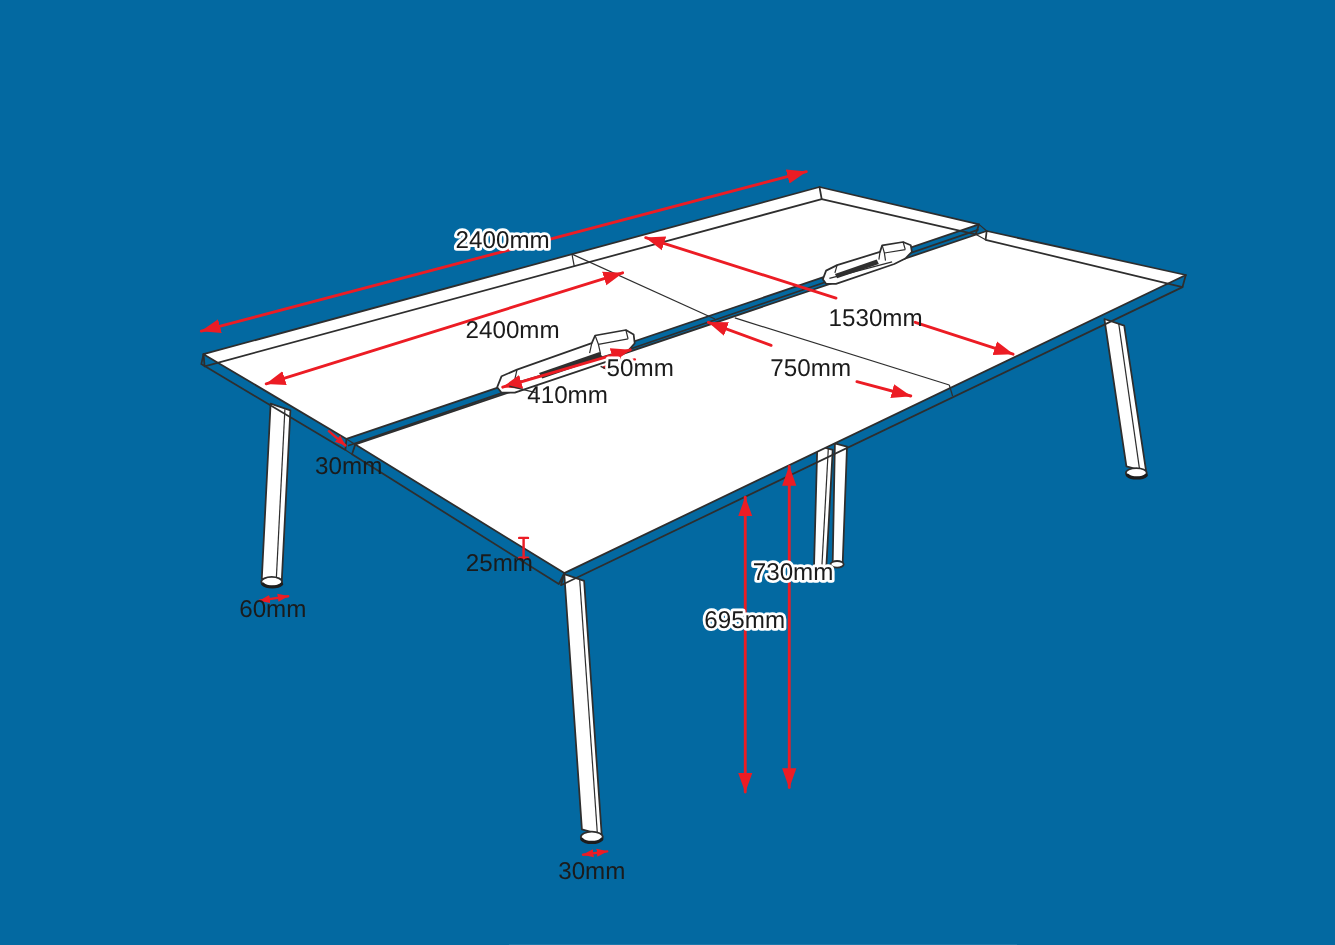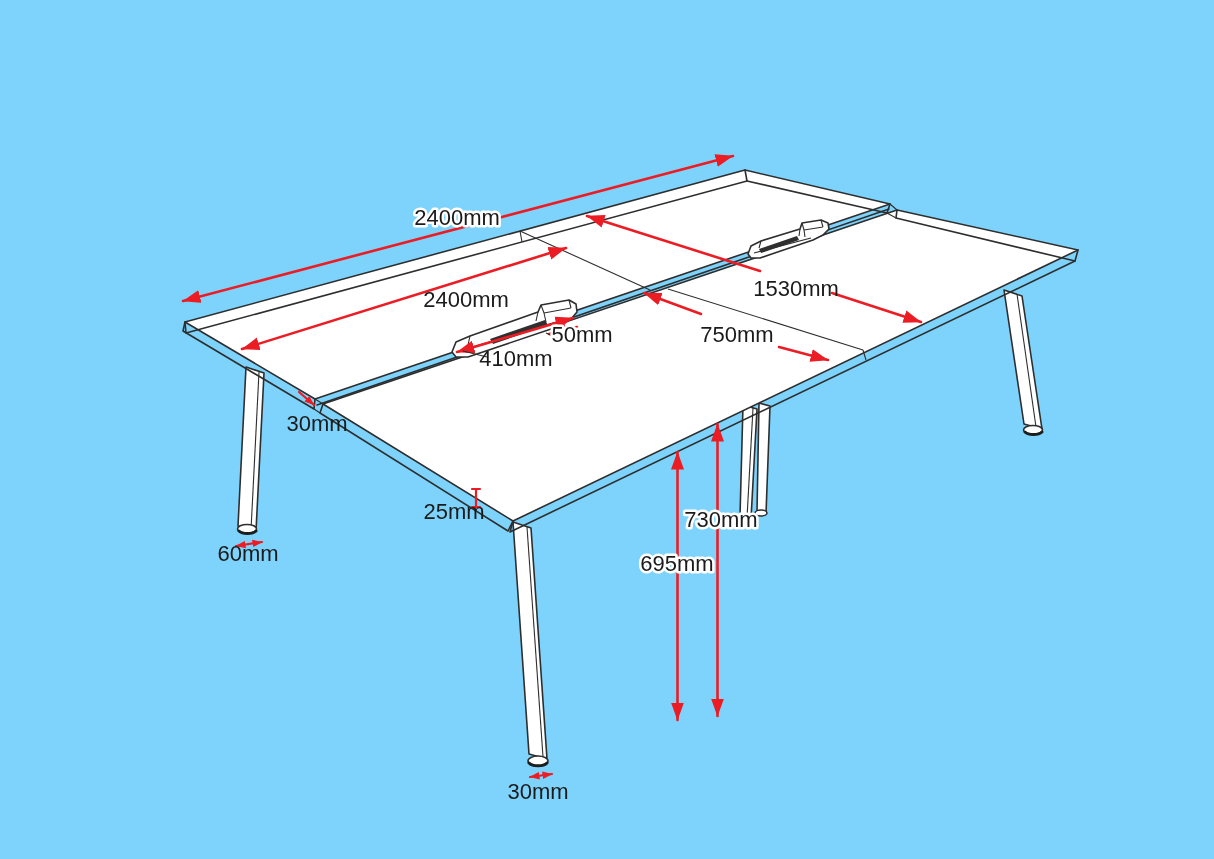--- a/index.html
+++ b/index.html
@@ -1,16 +1,16 @@
 <!DOCTYPE html>
 <html><head>
 <meta charset="utf-8">
 <style>
   html,body{margin:0;padding:0;background:#ffffff;}
-  .stage{position:relative;width:1214px;height:859px;background:#7dd3fc;overflow:hidden;
+  .stage{position:relative;width:1214px;height:859px;background:#0369a1;overflow:hidden;
          font-family:"Liberation Sans", sans-serif;}
   svg{position:absolute;left:0;top:0;}
   .edge{fill:none;stroke:#2e2e2e;stroke-width:1.6;stroke-linejoin:round;stroke-linecap:round;}
   .face{fill:#ffffff;stroke:#2e2e2e;stroke-width:1.6;stroke-linejoin:round;}
   .thin{fill:none;stroke:#2e2e2e;stroke-width:1.1;}
   .leg{fill:#ffffff;stroke:#2e2e2e;stroke-width:1.6;stroke-linejoin:round;}
   .footcap{fill:none;stroke:#1d1d1d;stroke-width:3;stroke-linecap:round;}
   .slot{fill:#2f2f2f;stroke:none;}
   .dim{fill:none;stroke:#ec1c24;stroke-width:2.6;stroke-linecap:round;}
   .dimthin{fill:none;stroke:#ec1c24;stroke-width:2.2;stroke-linecap:round;}

